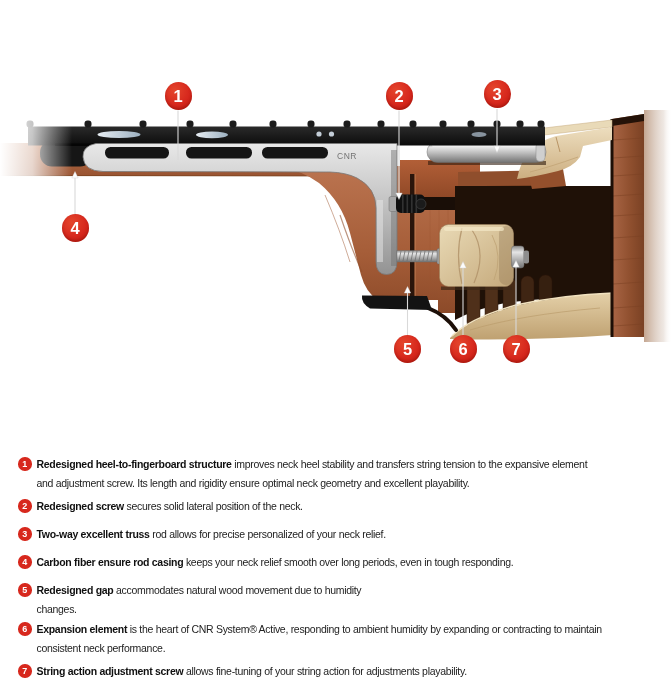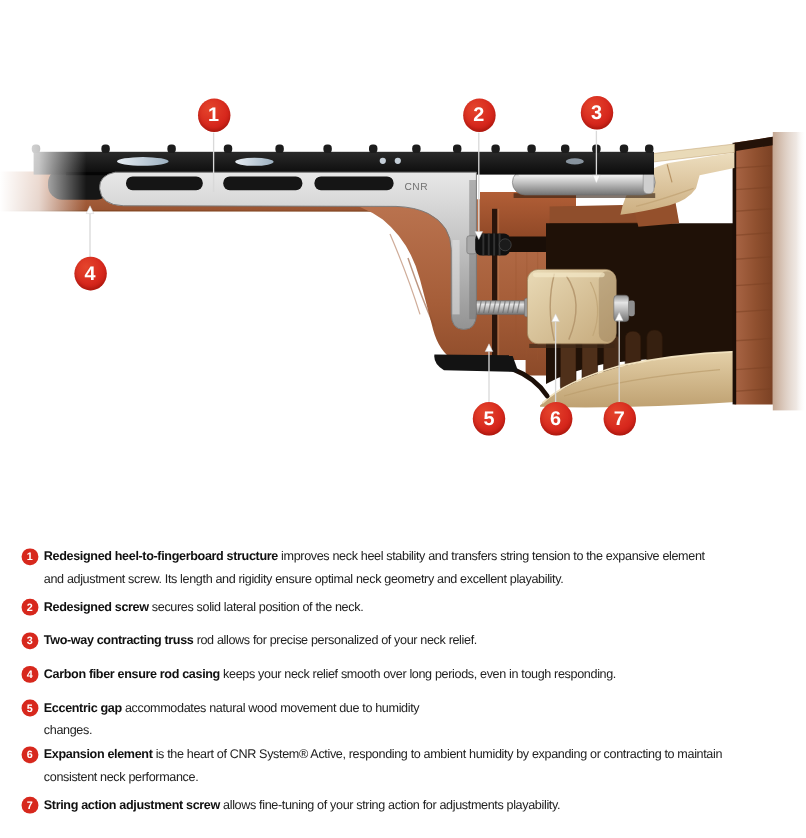--- a/index.html
+++ b/index.html
@@ -307,29 +307,29 @@
         <span class="badge">1</span>
         <div class="ltext"><b>Redesigned heel-to-fingerboard structure</b><span> improves neck heel stability and transfers string tension to the expansive element
 and adjustment screw. Its length and rigidity ensure optimal neck geometry and excellent playability.</span></div>
       </div>
       <div class="legend-row">
         <span class="badge">2</span>
         <div class="ltext"><b>Redesigned screw</b><span> secures solid lateral position of the neck.</span></div>
       </div>
       <div class="legend-row">
         <span class="badge">3</span>
-        <div class="ltext"><b>Two-way contracting truss</b><span> rod allows for precise personalized of your neck relief.</span></div>
+        <div class="ltext"><b>Two-way excellent truss</b><span> rod allows for precise personalized of your neck relief.</span></div>
       </div>
       <div class="legend-row">
         <span class="badge">4</span>
         <div class="ltext"><b>Carbon fiber ensure rod casing</b><span> keeps your neck relief smooth over long periods, even in tough responding.</span></div>
       </div>
       <div class="legend-row">
         <span class="badge">5</span>
-        <div class="ltext"><b>Eccentric gap</b><span> accommodates natural wood movement due to humidity
+        <div class="ltext"><b>Redesigned gap</b><span> accommodates natural wood movement due to humidity
 changes.</span></div>
       </div>
       <div class="legend-row">
         <span class="badge">6</span>
         <div class="ltext"><b>Expansion element</b><span> is the heart of CNR System® Active, responding to ambient humidity by expanding or contracting to maintain
 consistent neck performance.</span></div>
       </div>
       <div class="legend-row">
         <span class="badge">7</span>
         <div class="ltext"><b>String action adjustment screw</b><span> allows fine-tuning of your string action for adjustments playability.</span></div>

